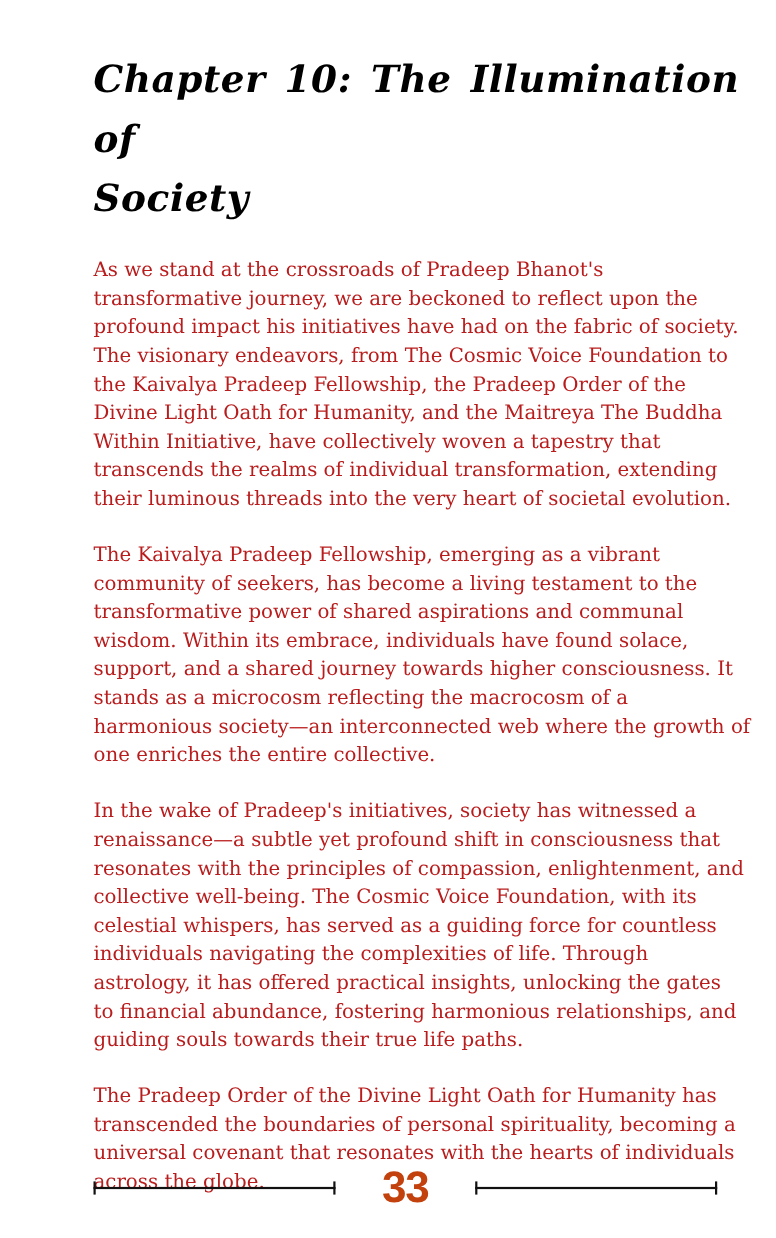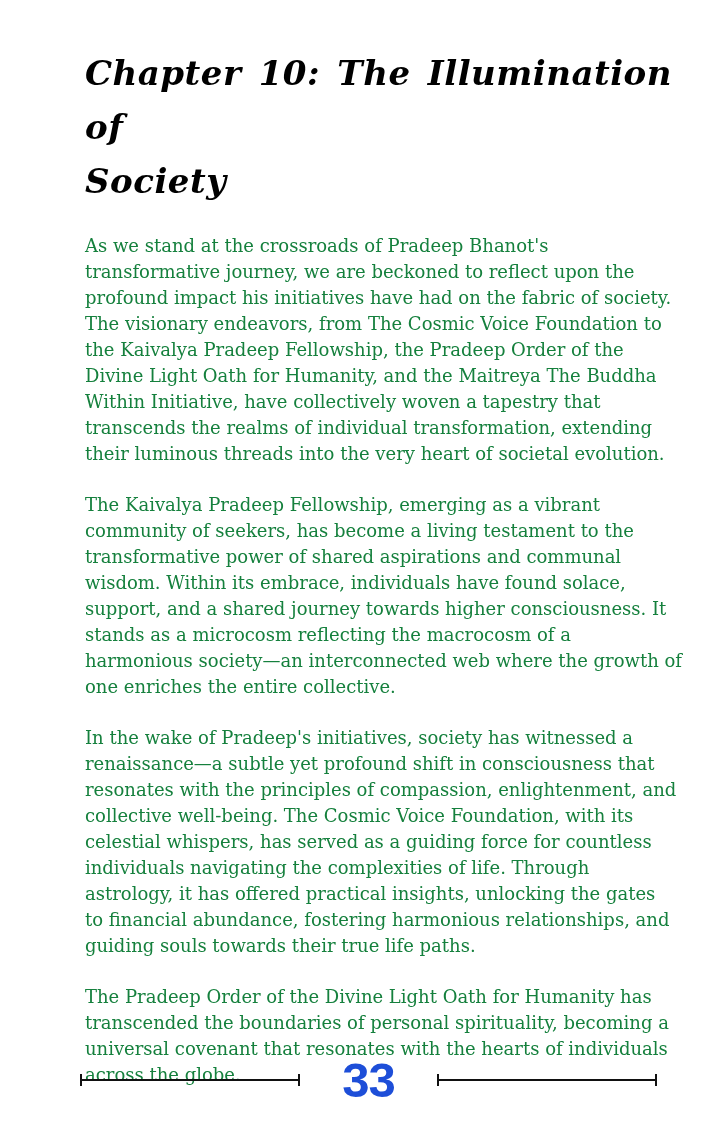--- a/index.html
+++ b/index.html
@@ -27,21 +27,21 @@
     word-spacing: 5px;
     color: #000000;
     white-space: pre-line;
   }
   .body-paragraph {
     margin: 25px 0 0 0;
     font-size: 18px;
     line-height: 26px;
     letter-spacing: 0px;
     white-space: pre-line;
-    color: #15803d;
+    color: #b91c1c;
   }
   .footer {
     position: absolute;
     top: 1052px;
     left: 0;
     right: 0;
     height: 56px;
     display: flex;
     align-items: center;
     justify-content: center;
@@ -60,24 +60,24 @@
     top: -5px;
     width: 2px;
     height: 12px;
     background: #111111;
   }
   .rule::before { left: 0; }
   .rule::after { right: 0; }
   .page-number {
     font-family: "Liberation Sans", sans-serif;
     font-weight: 700;
-    font-size: 49px;
+    font-size: 40px;
     line-height: 44px;
     letter-spacing: -1px;
-    color: #1d4ed8;
+    color: #c2410c;
     flex: none;
   }
 </style>
 </head>
 <body>
 
 <div class="page">
   <div class="content">
     <h1 class="chapter-title">Chapter 10: The Illumination of
 Society</h1>

